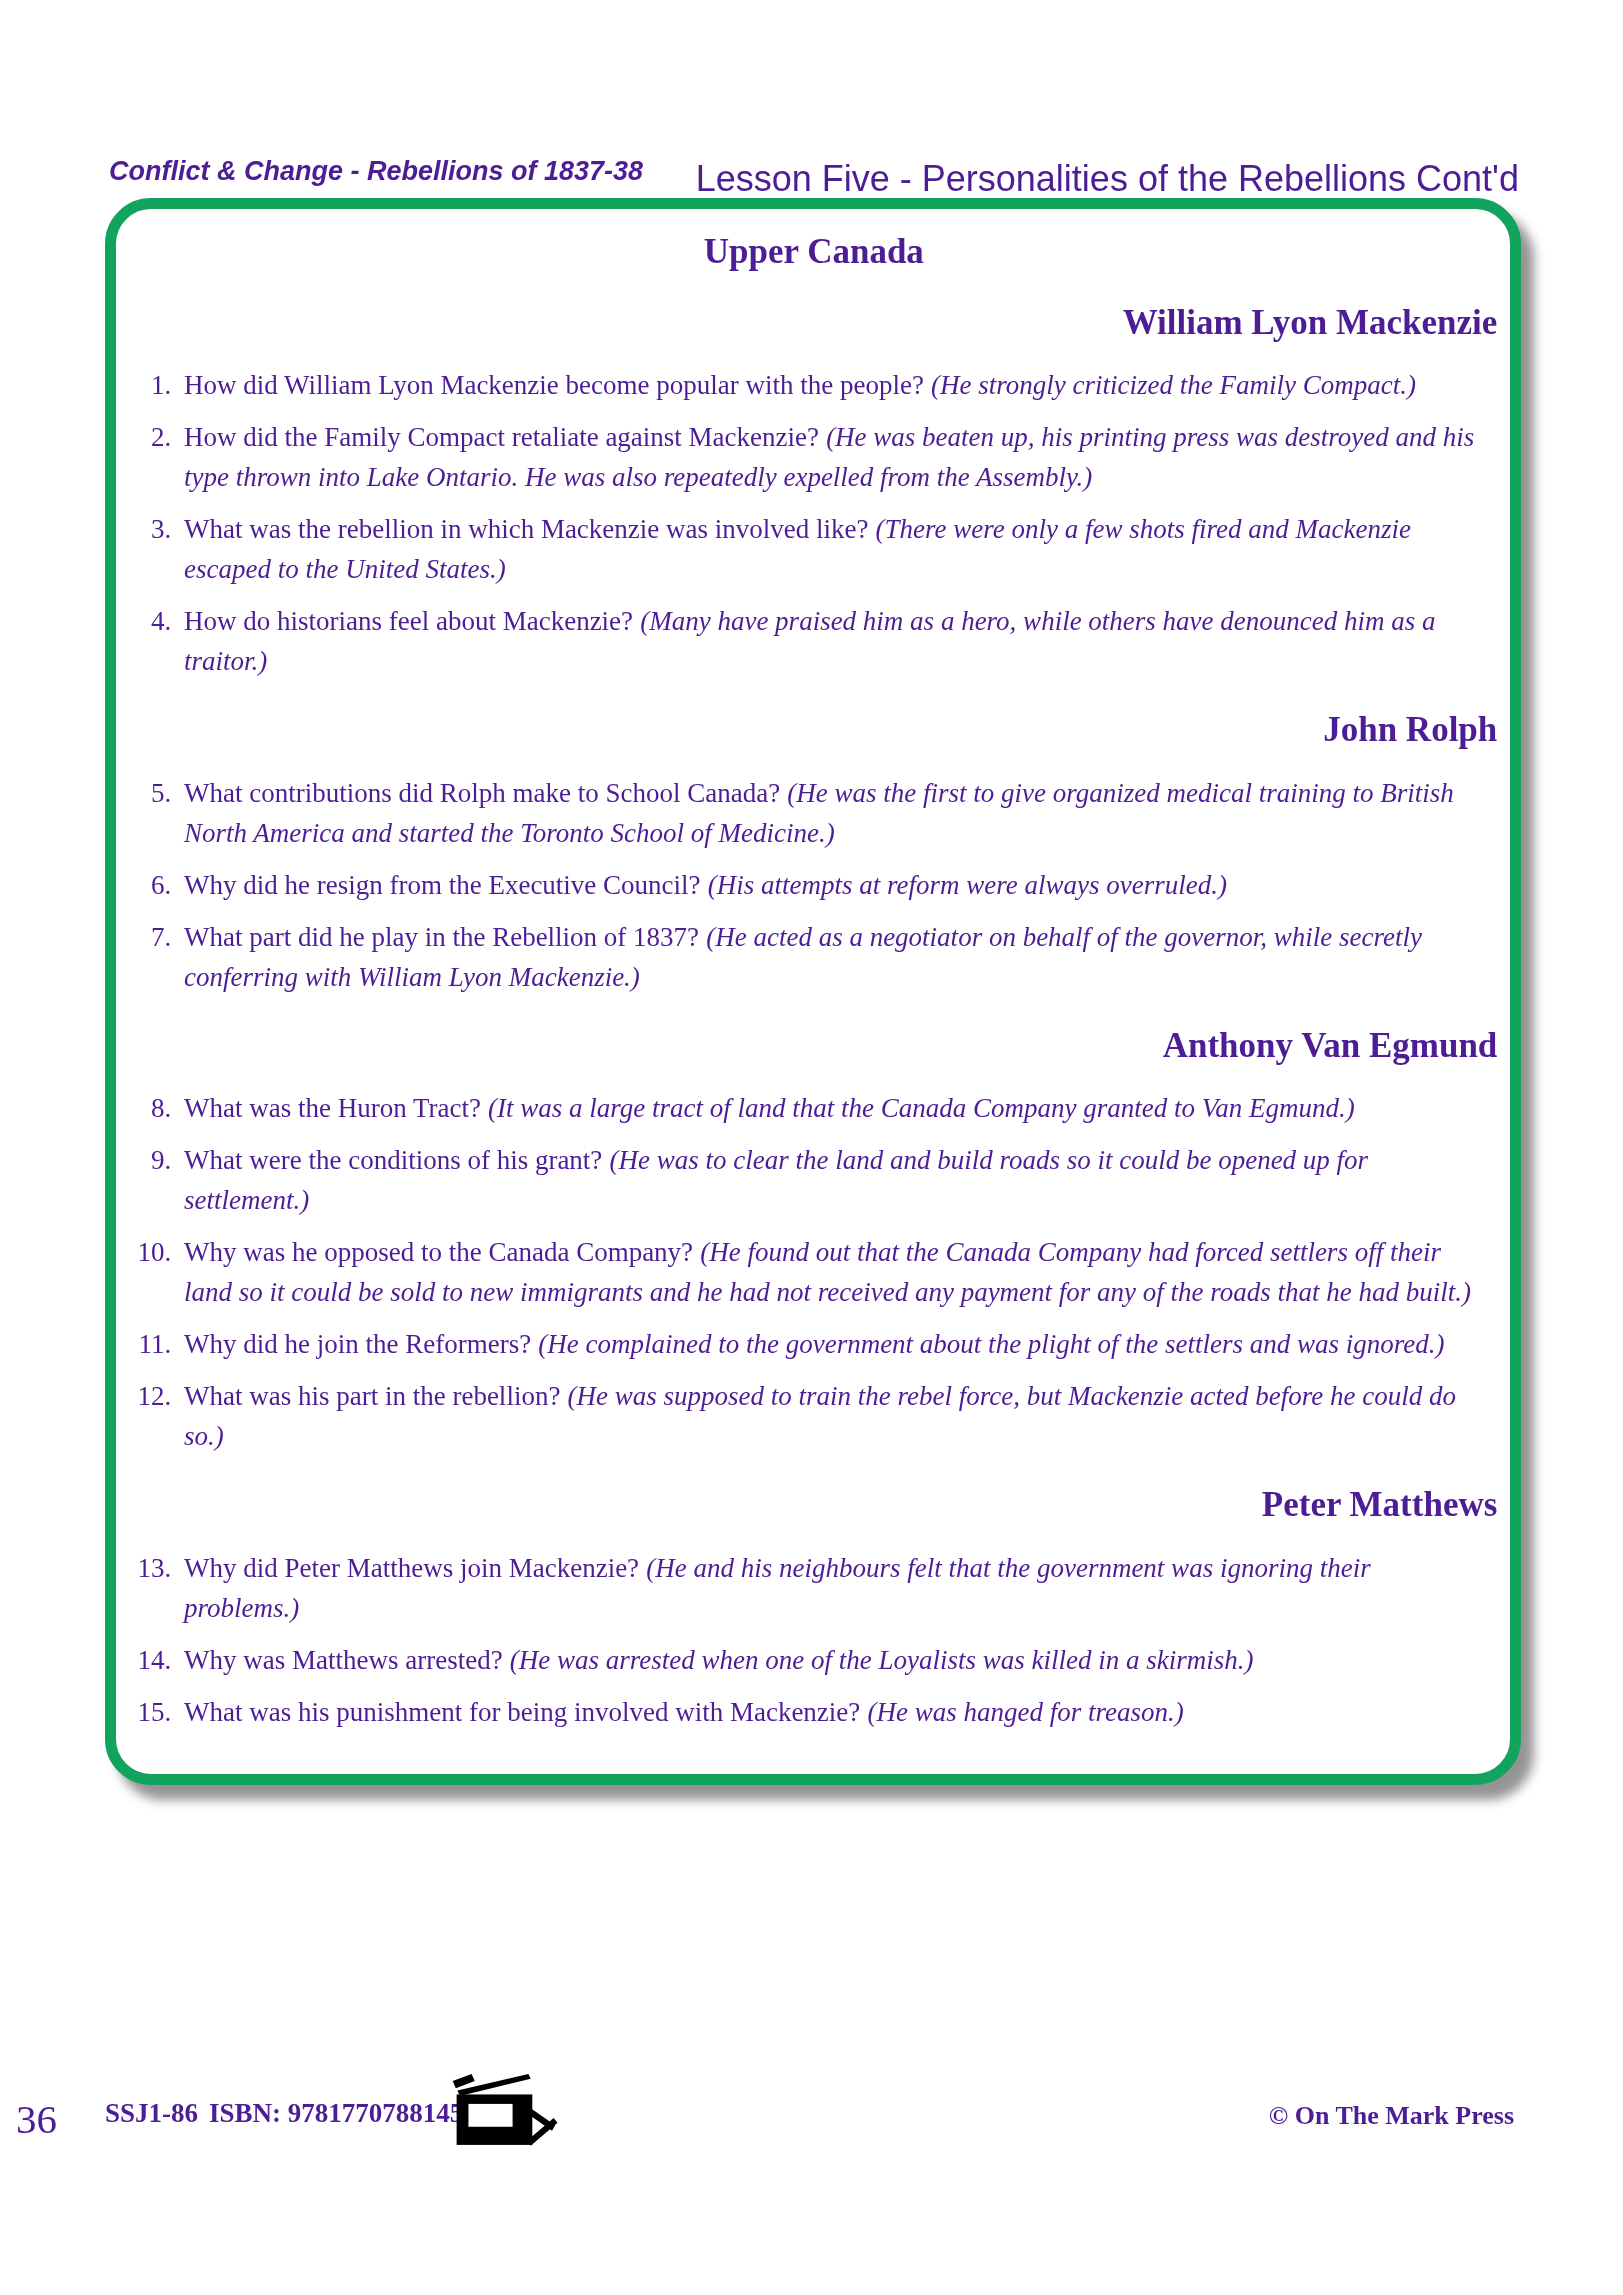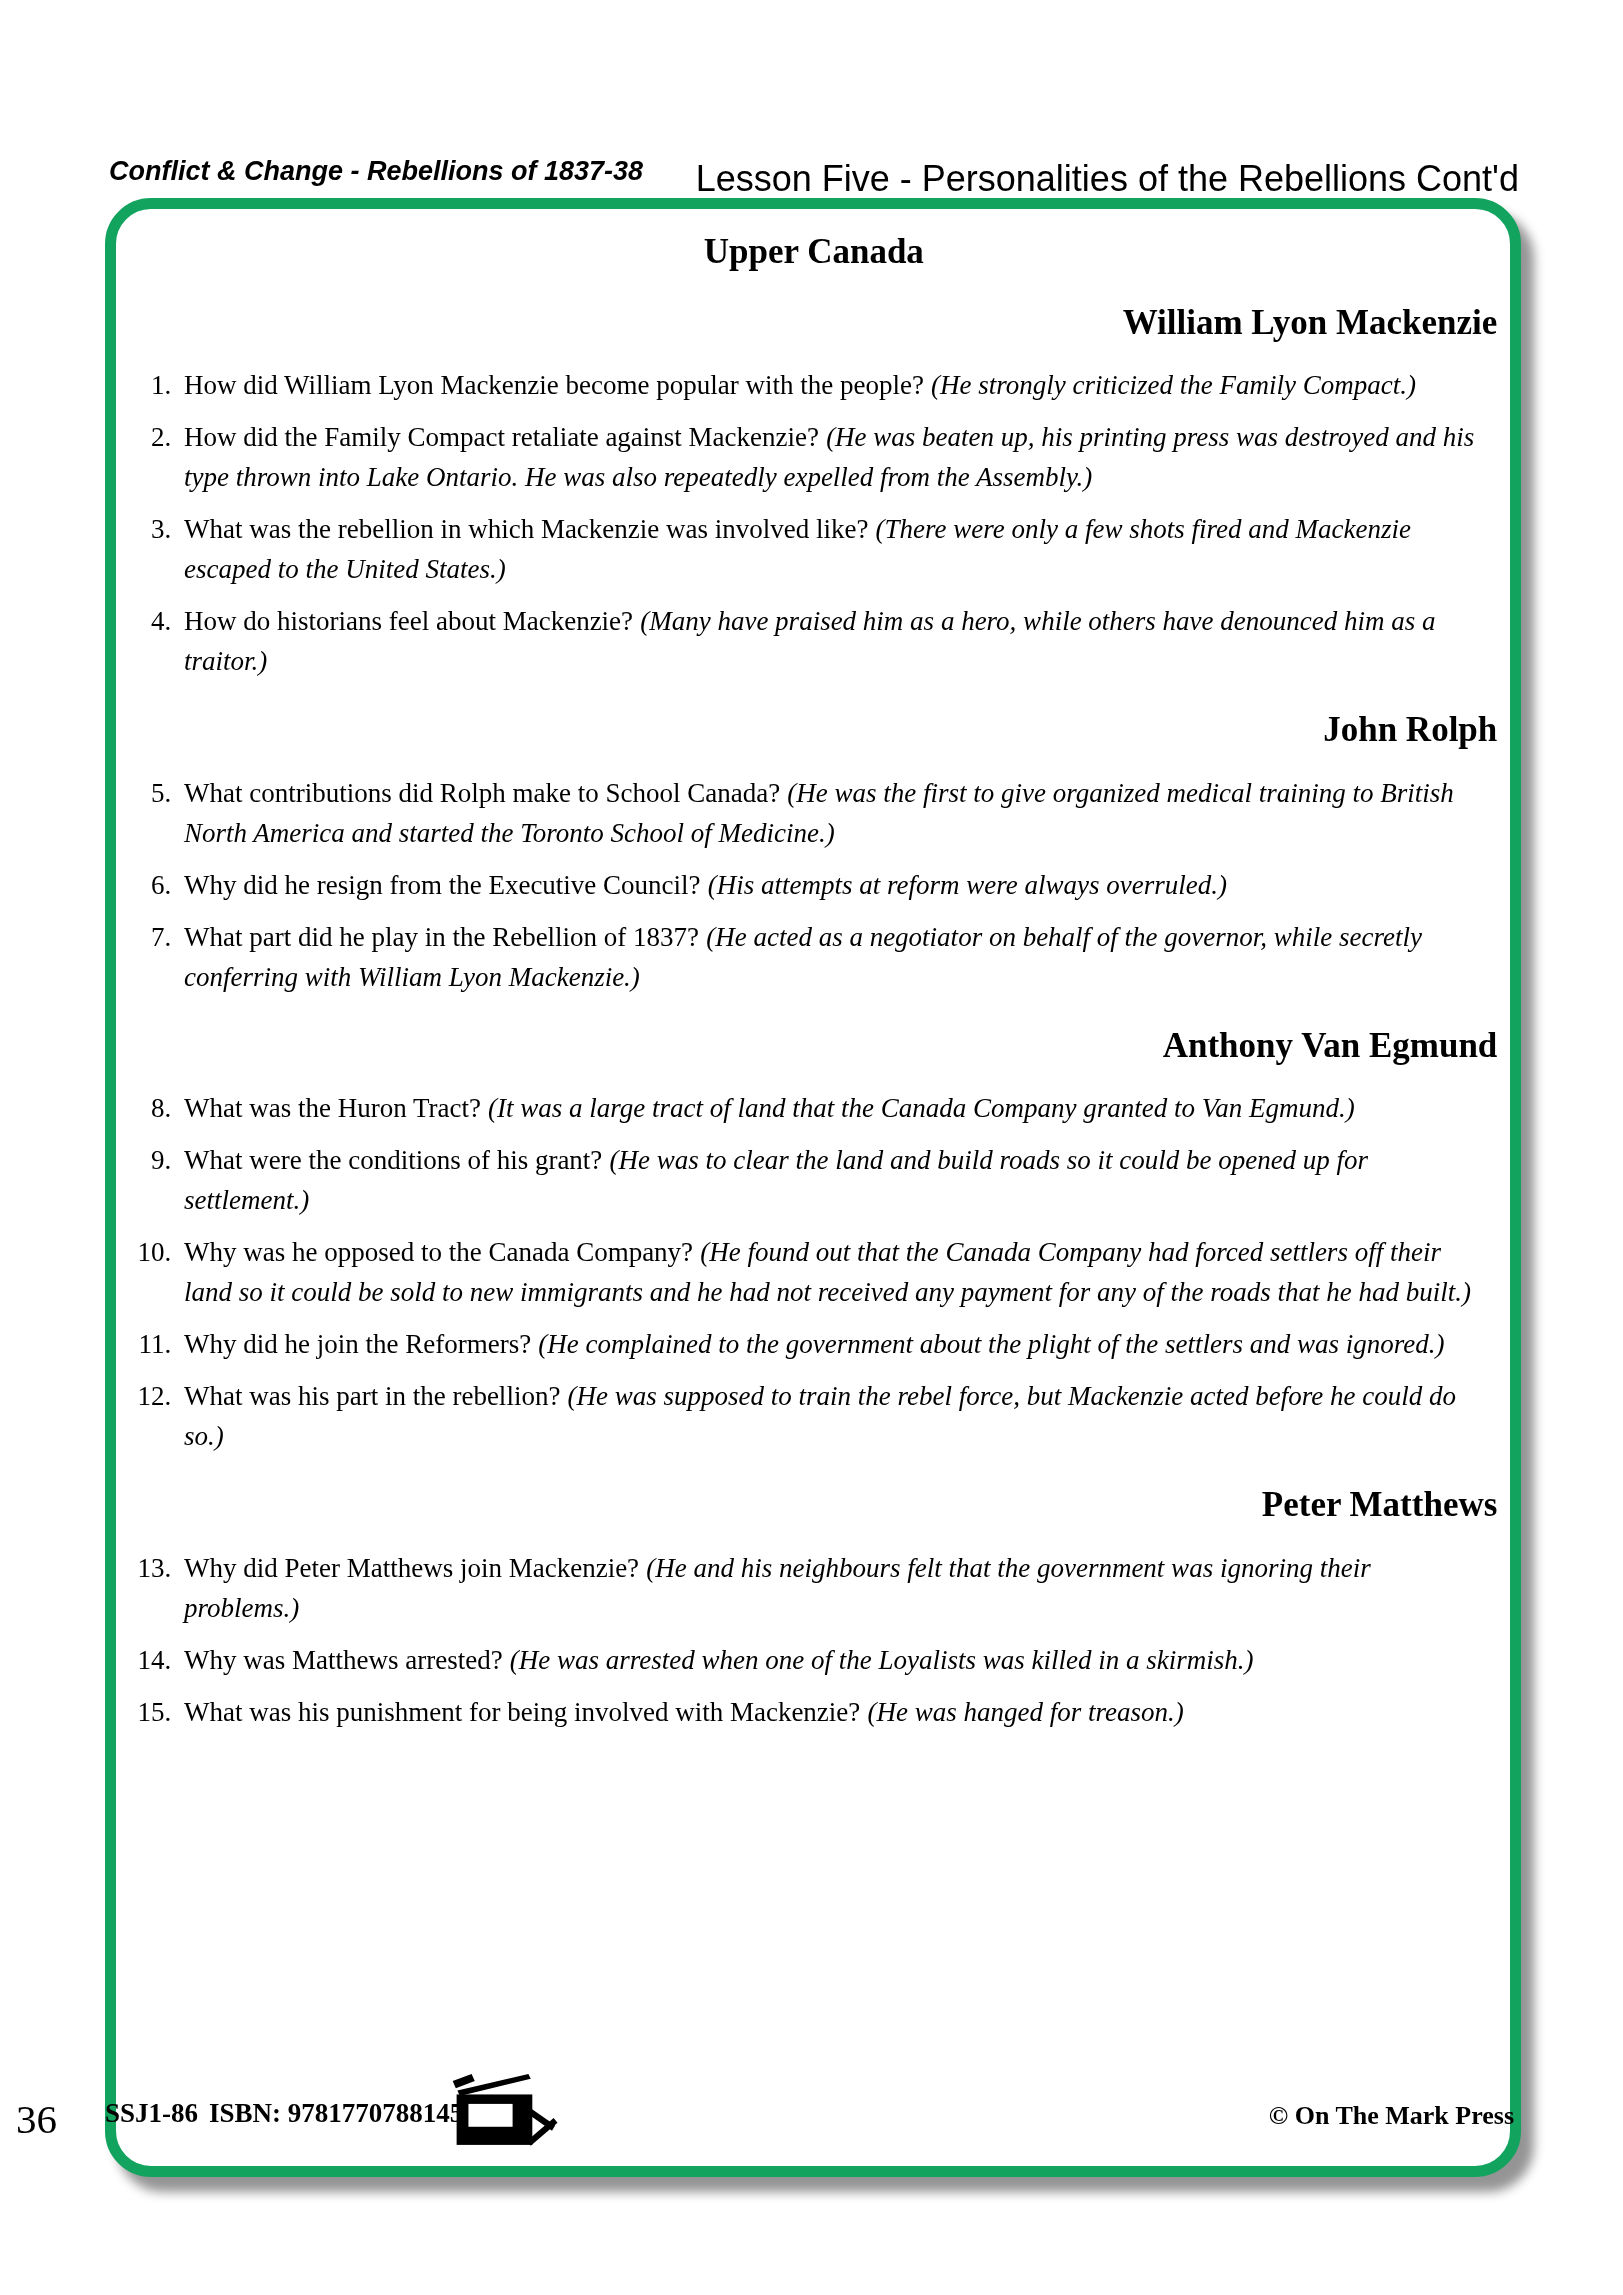--- a/index.html
+++ b/index.html
@@ -1,41 +1,41 @@
 <!DOCTYPE html>
 <html style="font-size:12.7px"><head>
 <meta charset="utf-8">
 <style>
   html,body { margin:0; padding:0; background:#ffffff; }
   .page {
     position:relative;
     width:1623px; height:2295px;
     background:#ffffff;
     font-family:"Liberation Serif", serif;
-    color:#000000;
+    color:#4c1d95;
     overflow:hidden;
   }
 
   
   .header-left {
     position:absolute; left:109px; top:156px;
     font-family:"Liberation Sans", sans-serif;
     font-weight:bold; font-style:italic;
     font-size:27px; white-space:nowrap;
   }
   .header-right {
     position:absolute; right:104px; top:158px;
     font-family:"Liberation Sans", sans-serif;
     font-size:36px; white-space:nowrap;
   }
 
   
   .qa-box {
     position:absolute; left:105px; top:198px;
-    width:1416px; height:1979px;
+    width:1416px; height:1587px;
     box-sizing:border-box;
     background:#ffffff;
     border:11px solid #12a35f;
     border-radius:46px;
     box-shadow:12.7px 14.3px 11px rgba(0,0,0,0.42);
     padding:11px 12.7px 0 14.3px;
   }
 
   .region-title {
     margin:9.5px 0 0 0;

